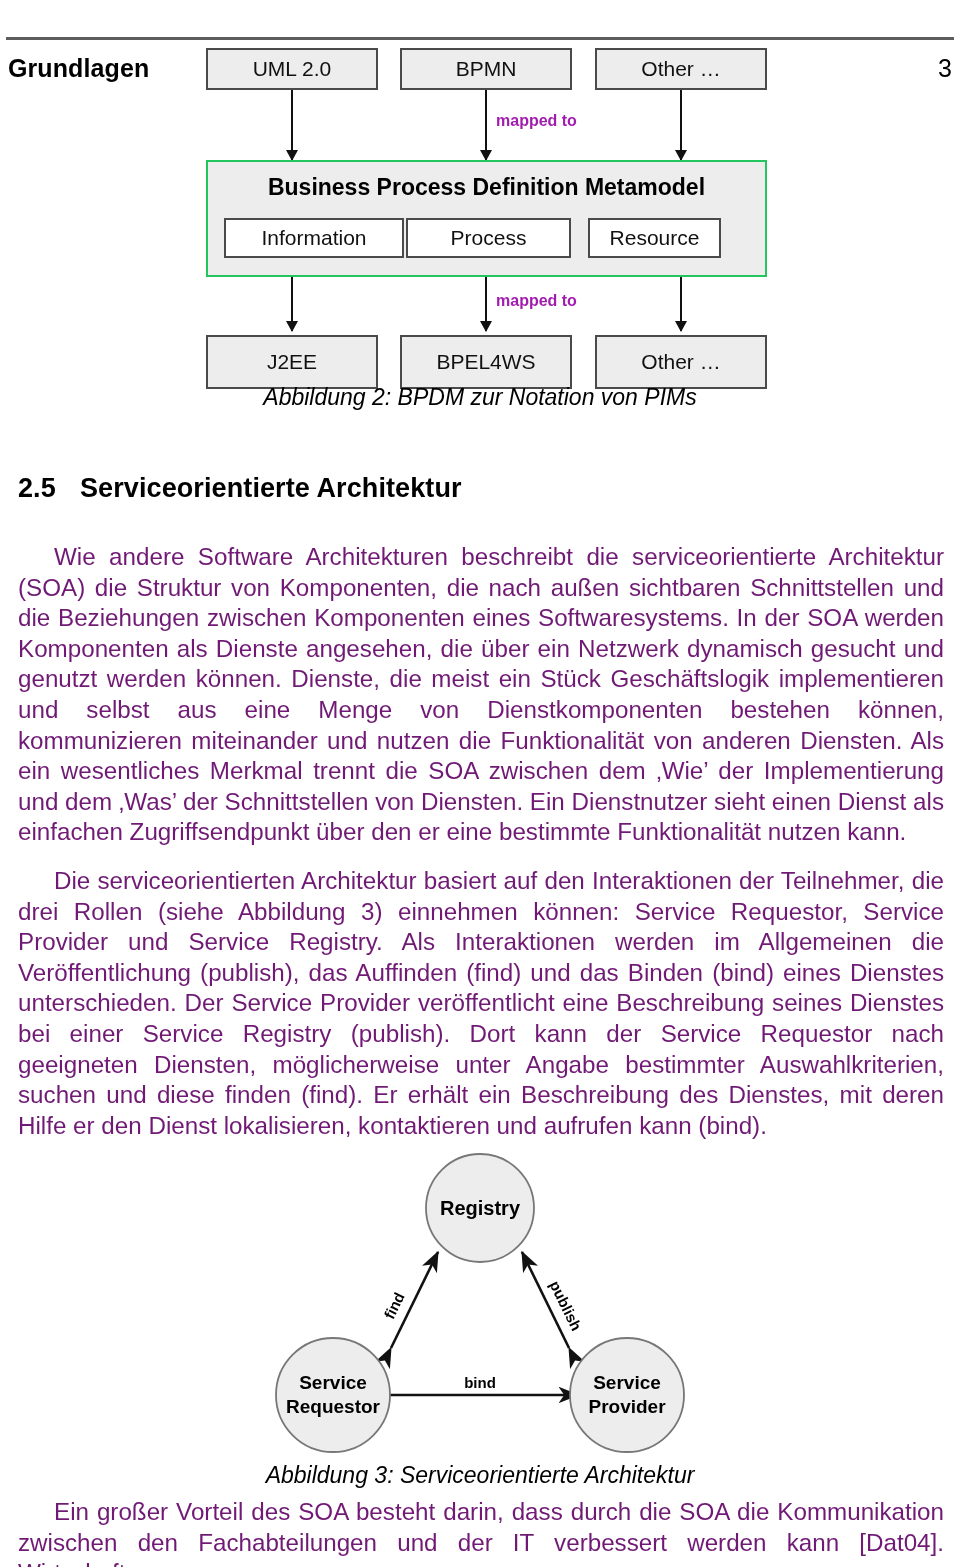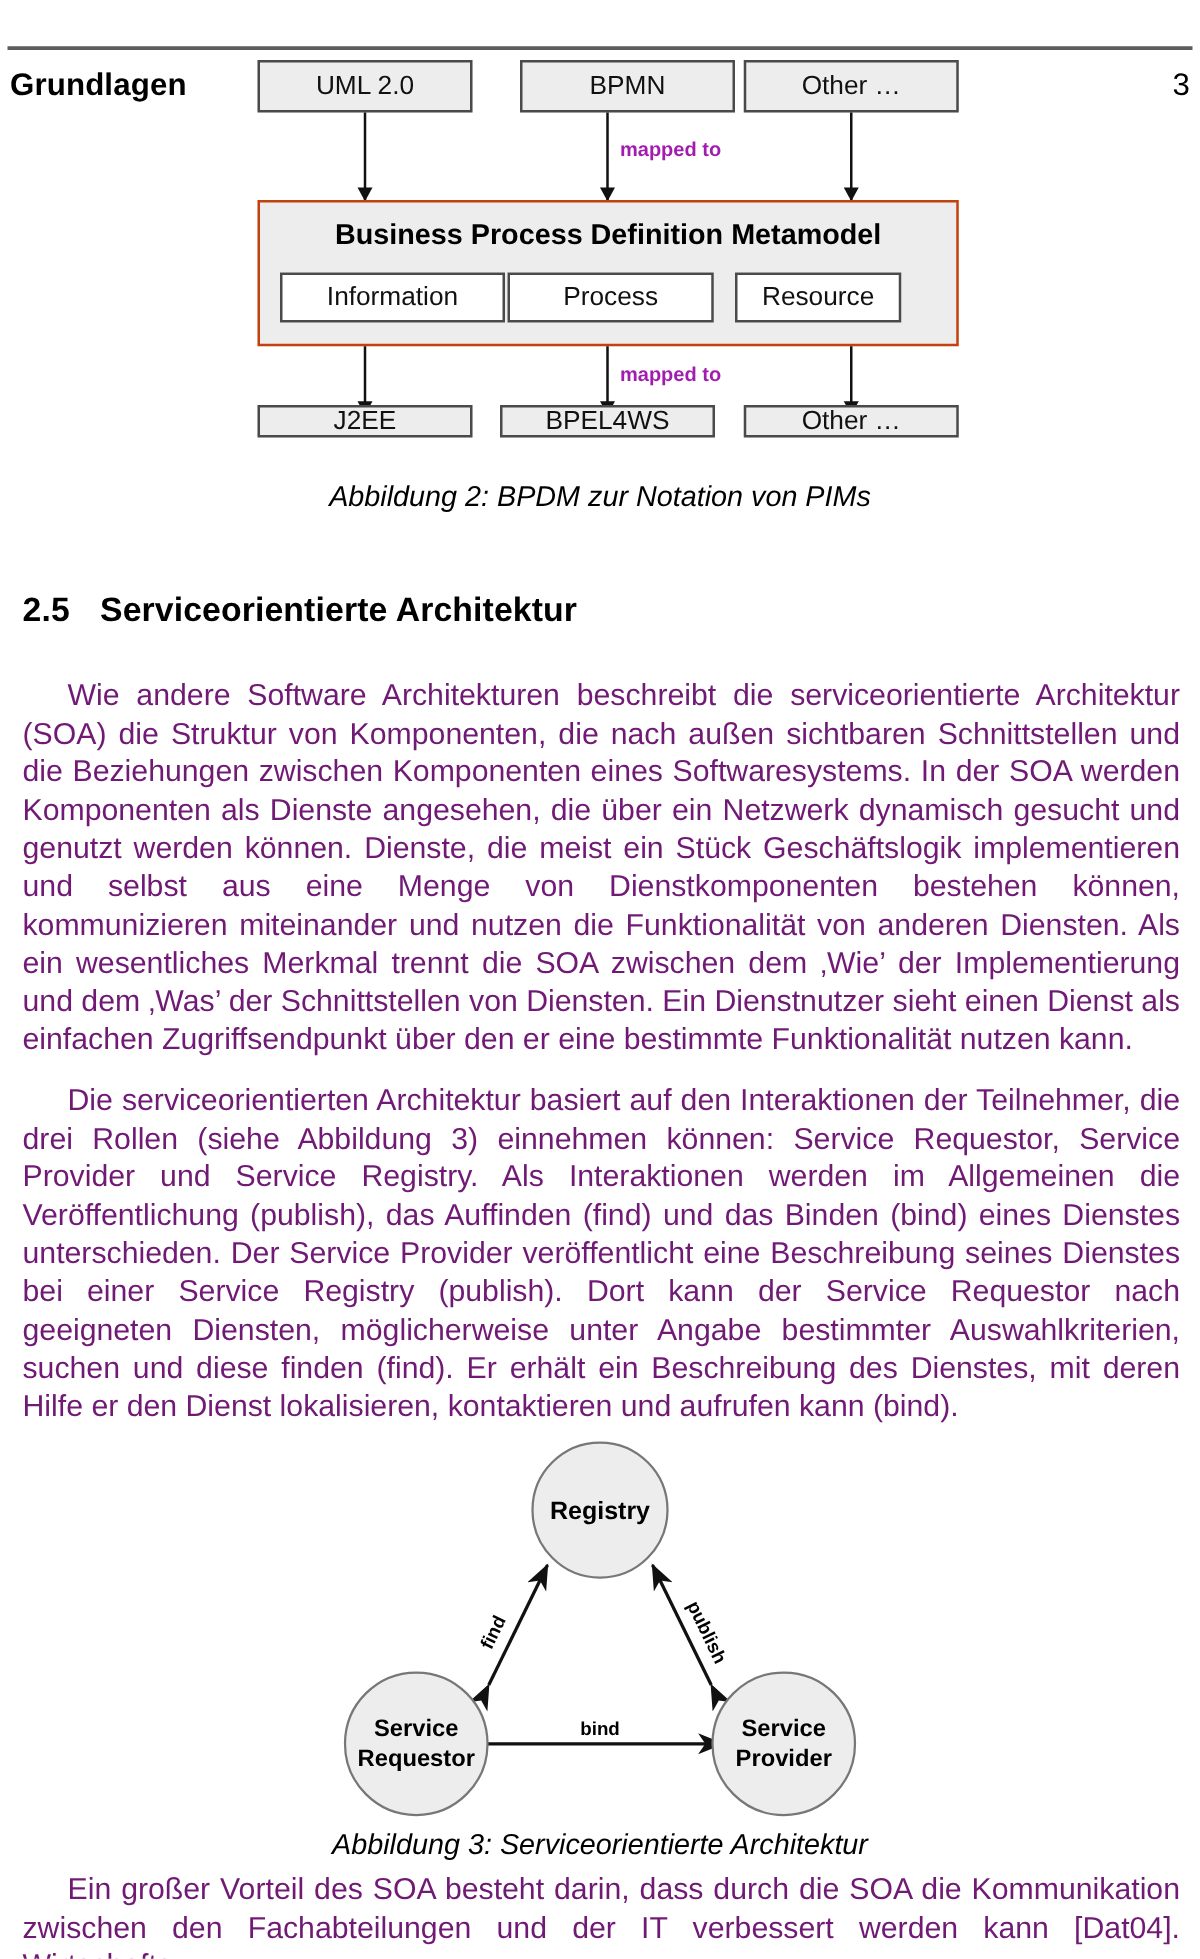--- a/index.html
+++ b/index.html
@@ -58,37 +58,37 @@
     align-items: center;
     justify-content: center;
     font-size: 21px;
     color: #111;
     white-space: nowrap;
     text-align: center;
   }
   .bx.plain { background: #ffffff; }
 
   .row-top .bx  { height: 42px; top: 4px; }
-  .row-bot .bx  { height: 26px; top: 280px; }
+  .row-bot .bx  { height: 54px; top: 291px; }
 
   .b-uml    { left: 6px;   width: 172px; }
-  .b-bpmn   { left: 216px; width: 172px; }
+  .b-bpmn   { left: 200px; width: 172px; }
   .b-oth1   { left: 395px; width: 172px; }
   .b-j2ee   { left: 6px;   width: 172px; }
   .b-bpel   { left: 200px; width: 172px; }
   .b-oth2   { left: 395px; width: 172px; }
 
   .bpdm-outer {
     position: absolute;
     left: 6px;
     top: 116px;
     width: 561px;
     height: 117px;
     background: #ededed;
-    border: 2px solid #c2410c;
+    border: 2px solid #22c55e;
     box-sizing: border-box;
   }
   .bpdm-title {
     position: absolute;
     top: 12px;
     left: 0; right: 0;
     text-align: center;
     font-size: 23px;
     font-weight: bold;
     color: #000;

